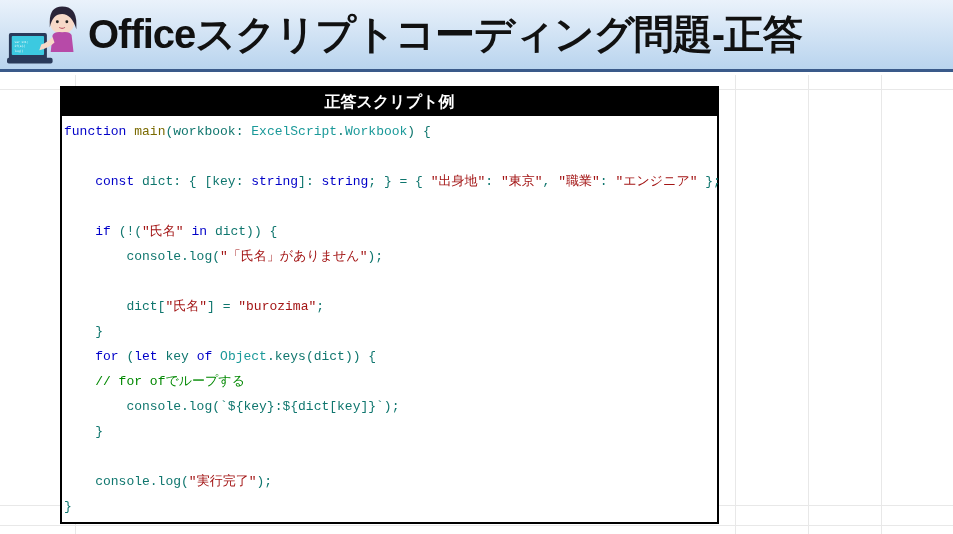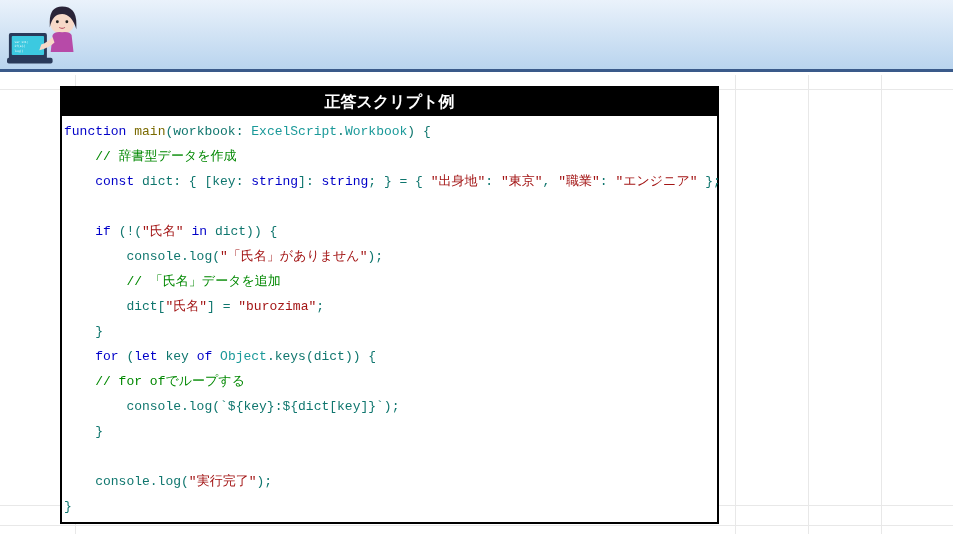--- a/index.html
+++ b/index.html
@@ -99,32 +99,33 @@
       <rect x="0" y="56" width="48" height="6" rx="2" fill="#2a3a5a"></rect>
       <circle cx="58" cy="18" r="13" fill="#f7d9c8"></circle>
       <path d="M 45 18 Q 45 2 58 2 Q 73 2 73 20 L 73 26 Q 68 10 58 10 Q 48 10 45 24 Z" fill="#2a2438"></path>
       <circle cx="53" cy="18" r="1.5" fill="#222"></circle>
       <circle cx="63" cy="18" r="1.5" fill="#222"></circle>
       <path d="M 55 24 Q 58 26 61 24" stroke="#b56" stroke-width="1.2" fill="none"></path>
       <path d="M 48 32 Q 50 28 58 29 Q 66 28 68 32 L 70 50 L 46 50 Z" fill="#b74aa8"></path>
       <path d="M 48 34 Q 42 40 36 42 L 34 48 Q 44 46 50 40 Z" fill="#f7d9c8"></path>
     </svg>
   </div>
+  <div class="title">Officeスクリプトコーディング問題-正答</div>
 </div>
 
 <div class="code-box">
   <div class="code-header">正答スクリプト例</div>
   <div class="code-body" id="code-body">
       <div class="code-line"><span class="kw">function</span><span class="plain"> </span><span class="fn">main</span><span class="plain">(workbook: </span><span class="type">ExcelScript</span><span class="plain">.</span><span class="type">Workbook</span><span class="plain">) {</span></div>
-      <div class="code-line"><span class="plain">    </span><span class="com">// 辞書型データを作成</span></div>
+      <div class="code-line"><span class="plain">    </span></div>
       <div class="code-line"><span class="plain">    </span><span class="kw">const</span><span class="plain"> dict: { [key: </span><span class="kw">string</span><span class="plain">]: </span><span class="kw">string</span><span class="plain">; } = { </span><span class="str">"出身地"</span><span class="plain">: </span><span class="str">"東京"</span><span class="plain">, </span><span class="str">"職業"</span><span class="plain">: </span><span class="str">"エンジニア"</span><span class="plain"> };</span></div>
       <div class="code-line"><span class="plain">    </span></div>
       <div class="code-line"><span class="plain">    </span><span class="kw">if</span><span class="plain"> (!(</span><span class="str">"氏名"</span><span class="plain"> </span><span class="kw">in</span><span class="plain"> dict)) {</span></div>
       <div class="code-line"><span class="plain">        console.log(</span><span class="str">"「氏名」がありません"</span><span class="plain">);</span></div>
-      <div class="code-line"><span class="plain">        </span><span class="com">// 「氏名」データを追加</span></div>
+      <div class="code-line"><span class="plain">        </span></div>
       <div class="code-line"><span class="plain">        dict[</span><span class="str">"氏名"</span><span class="plain">] = </span><span class="str">"burozima"</span><span class="plain">;</span></div>
       <div class="code-line"><span class="plain">    }</span></div>
       <div class="code-line"><span class="plain">    </span><span class="kw">for</span><span class="plain"> (</span><span class="kw">let</span><span class="plain"> key </span><span class="kw">of</span><span class="plain"> </span><span class="type">Object</span><span class="plain">.keys(dict)) {</span></div>
       <div class="code-line"><span class="plain">    </span><span class="com">// for ofでループする</span></div>
       <div class="code-line"><span class="plain">        console.log(`${key}:${dict[key]}`);</span></div>
       <div class="code-line"><span class="plain">    }</span></div>
       <div class="code-line"><span class="plain">    </span></div>
       <div class="code-line"><span class="plain">    console.log(</span><span class="str">"実行完了"</span><span class="plain">);</span></div>
       <div class="code-line"><span class="plain">}</span></div>
     </div>

